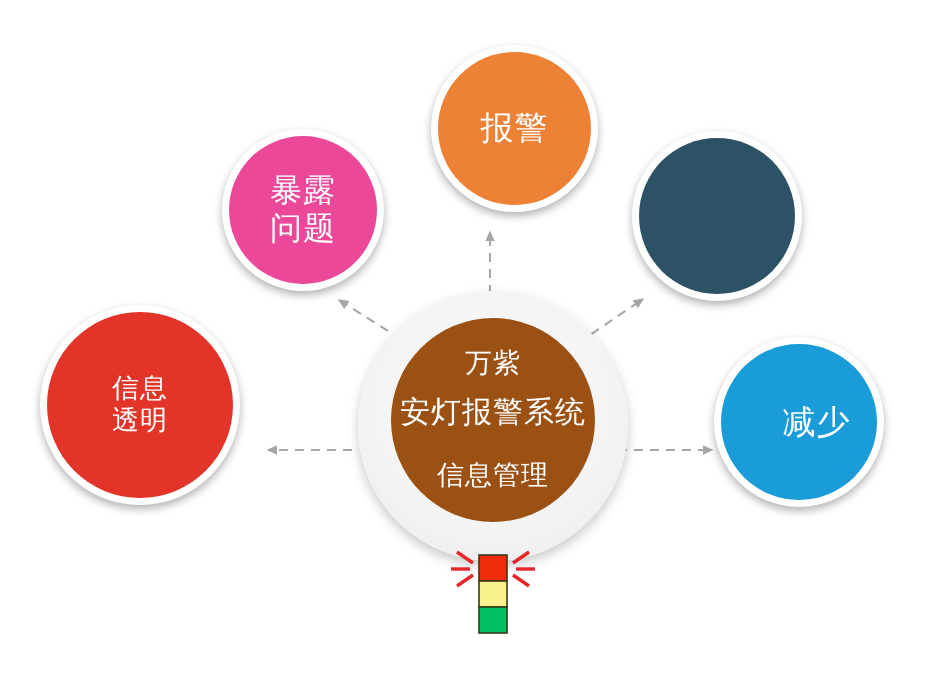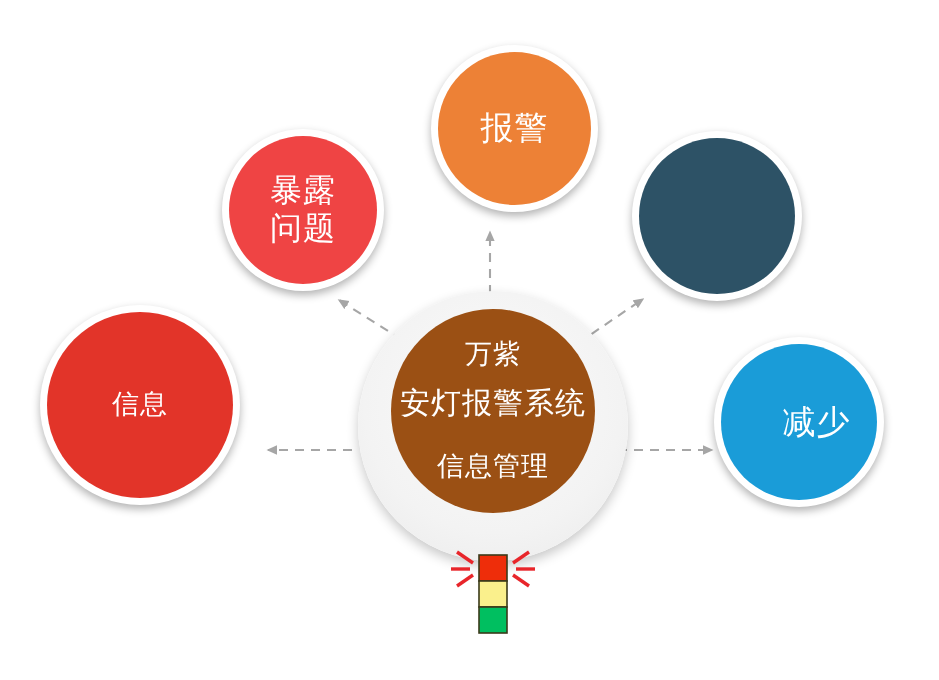--- a/index.html
+++ b/index.html
@@ -83,21 +83,21 @@
     width: 270px;
     height: 270px;
     border-radius: 50%;
     background: radial-gradient(circle at 50% 42%, #fbfbfb 0%, #f3f3f3 62%, #e9e9e9 100%);
     box-shadow: 0 5px 12px rgba(0,0,0,0.22);
     z-index: 4;
   }
   #center-hub-disc {
     position: absolute;
     left: 33px;
-    top: 18px;
+    top: 27px;
     width: 204px;
     height: 204px;
     border-radius: 50%;
     background: #9b5014;
     display: flex;
     flex-direction: column;
     align-items: center;
     justify-content: center;
   }
   .hub-line {
@@ -156,39 +156,40 @@
 
   <div class="node node-satellite" id="node-alarm-monitoring" style="left:431px; top:45px; width:167px; height:167px;">
     <div class="disc" style="background:#ed8136;">
       <div class="node-label" style="font-size:33px;">
         <div>报警</div>
       </div>
     </div>
   </div>
 
   <div class="node node-satellite" id="node-expose-problems" style="left:222px; top:129px; width:162px; height:162px;">
-    <div class="disc" style="background:#ef4444;">
+    <div class="disc" style="background:#ec4899;">
       <div class="node-label" style="font-size:32px;">
         <div>暴露</div>
         <div>问题</div>
       </div>
     </div>
   </div>
 
   <div class="node node-satellite" id="node-drive-response" style="left:632px; top:131px; width:170px; height:170px;">
     <div class="disc" style="background:#2d5266;">
       <div class="node-label" style="font-size:33px;">
       </div>
     </div>
   </div>
 
   <div class="node node-satellite" id="node-information-transparency" style="left:40px; top:305px; width:200px; height:200px;">
     <div class="disc" style="background:#e23429;">
       <div class="node-label" style="font-size:27px;">
         <div>信息</div>
+        <div>透明</div>
       </div>
     </div>
   </div>
 
   <div class="node node-satellite" id="node-reduce-waste" style="left:714px; top:337px; width:170px; height:170px;">
     <div class="disc" style="background:#1a9cd8;">
       <div class="node-label" style="font-size:33px;margin-left:35px;">
         <div>减少</div>
       </div>
     </div>

